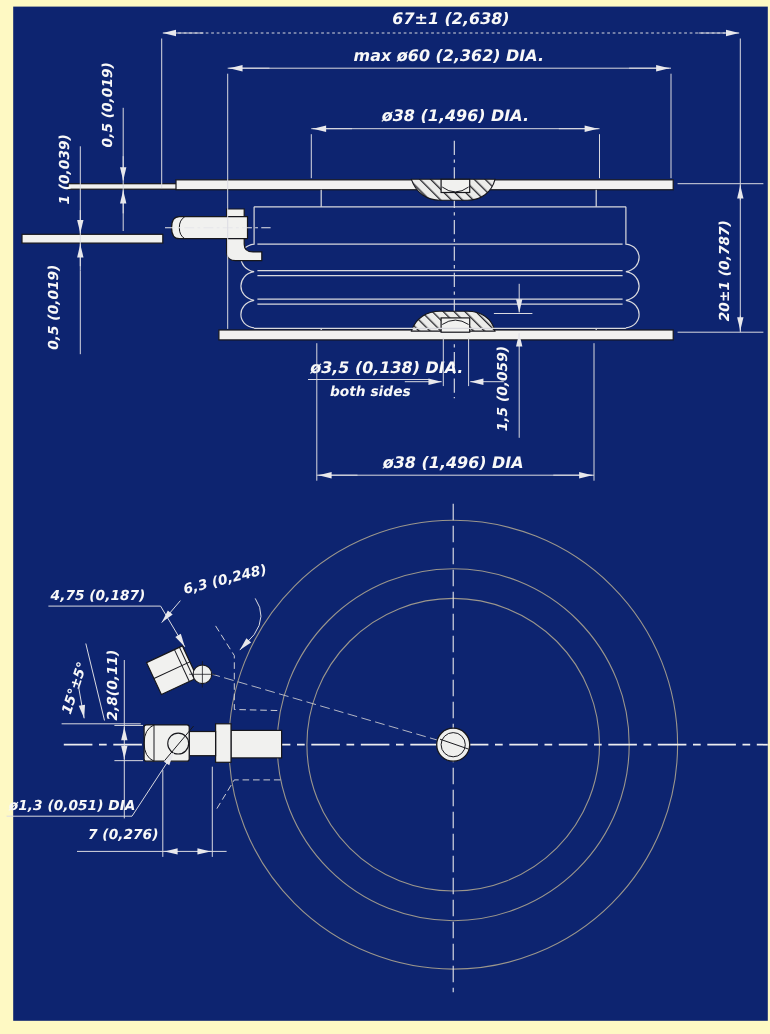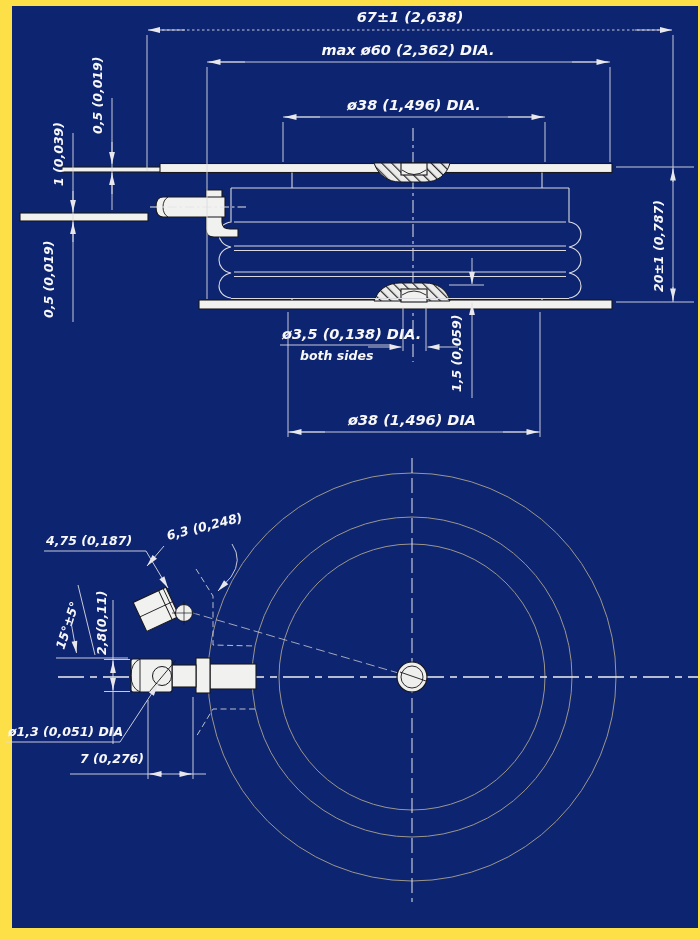--- a/index.html
+++ b/index.html
@@ -1,16 +1,16 @@
 <!DOCTYPE html>
 <html><head>
 <meta charset="utf-8">
 <style>
   html,body{margin:0;padding:0;background:#061540;}
-  .stage{position:relative;width:700px;height:940px;background:#fde047;overflow:hidden;}
+  .stage{position:relative;width:700px;height:940px;background:#fef9c3;overflow:hidden;}
   .field{position:absolute;left:12px;top:6px;width:686px;height:922px;background:#0d2470;}
   svg{position:absolute;left:0;top:0;}
   .t{font-family:"DejaVu Sans",sans-serif;font-style:italic;font-weight:bold;font-size:14.5px;fill:#f8f8f8;}
   .ts{font-size:12.5px;}
   .dl{stroke:#dcdce2;stroke-width:0.9;fill:none;}
   .cl{stroke:#e6e6ea;stroke-width:1;fill:none;}
   .obj{fill:#f1f1ef;stroke:#17171c;stroke-width:1.1;}
   .oline{stroke:#17171c;stroke-width:0.9;fill:none;}
   .body{stroke:#d9d9de;stroke-width:1.1;fill:none;}
   .pc{stroke:#9b968c;stroke-width:1;fill:none;}

